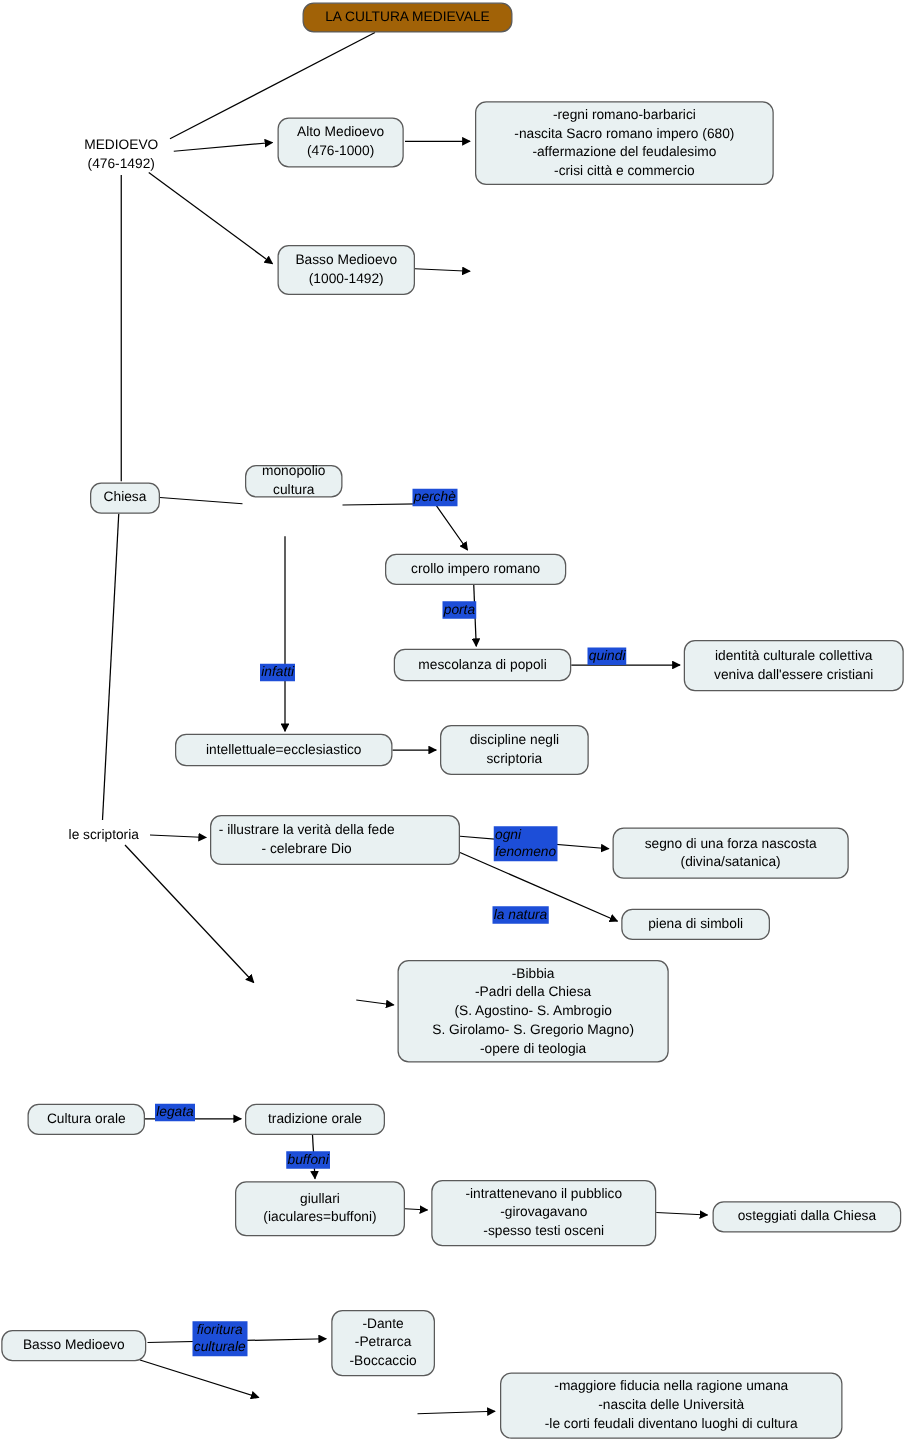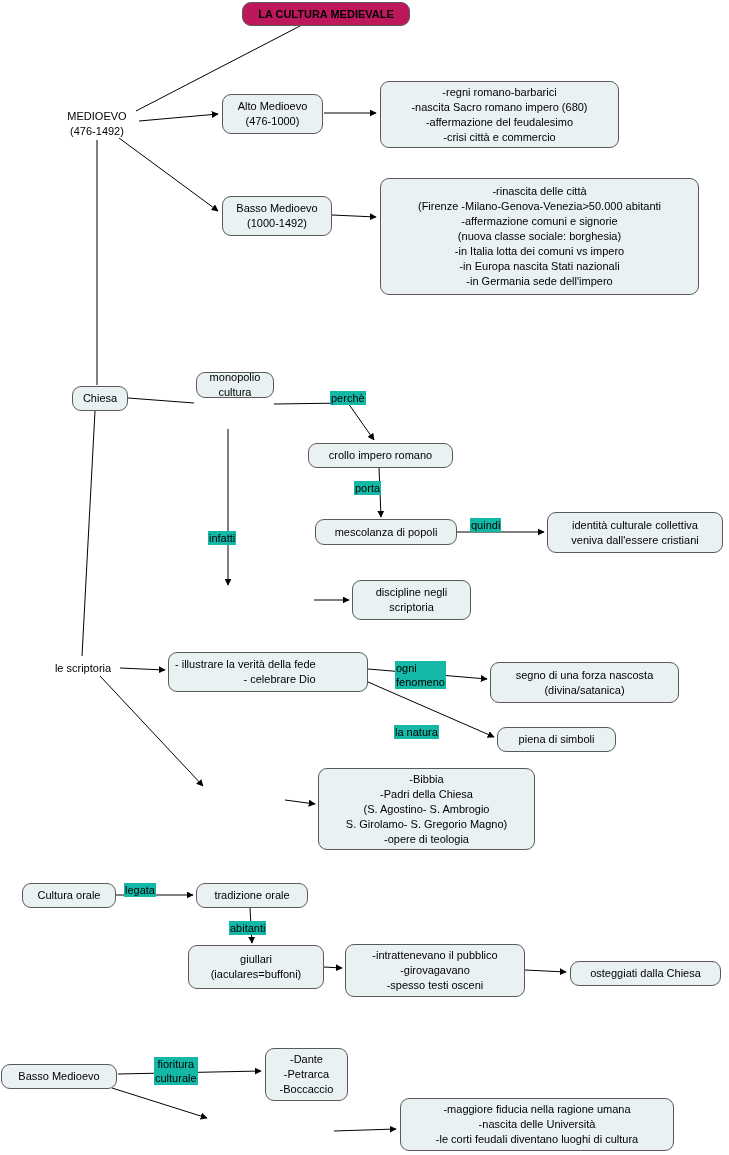--- a/index.html
+++ b/index.html
@@ -26,37 +26,38 @@
     padding: 3px 6px;
     font-size: 11px;
     line-height: 15px;
     text-align: center;
     white-space: pre-line;
     display: flex;
     align-items: center;
     justify-content: center;
     z-index: 3;
   }
-  .node.white { background: #be185d; font-weight: bold; }
-  .node.left { justify-content: flex-start; text-align: right; }
+  .node.white { background: #a16207; }
+  .node.left { justify-content: flex-start; text-align: center; }
   .node.plain {
     background: transparent;
     border: none;
     border-radius: 0;
     padding: 0;
   }
   .edge-label {
     position: absolute;
-    background: #14b8a6;
+    background: #1d4ed8;
     font-size: 11px;
     line-height: 14px;
     text-align: center;
     white-space: pre-line;
     z-index: 2;
     padding: 0 1px;
+    font-style: italic;
   }
   .edge-label.left { text-align: left; }
 </style>
 </head>
 <body>
 
 <div id="canvas">
 
   <svg id="edges" width="729" height="1155">
     <defs>
@@ -95,34 +96,28 @@
   <div class="node plain" style="left:52px;top:108px;width:90px;height:32px">MEDIOEVO
 (476-1492)</div>
   <div class="node" style="left:222px;top:94px;width:101px;height:40px">Alto Medioevo
 (476-1000)</div>
   <div class="node" style="left:380px;top:81px;width:239px;height:67px">-regni romano-barbarici
 -nascita Sacro romano impero (680)
 -affermazione del feudalesimo
 -crisi città e commercio</div>
   <div class="node" style="left:222px;top:196px;width:110px;height:40px">Basso Medioevo
 (1000-1492)</div>
-  <div class="node" style="left:380px;top:178px;width:319px;height:117px">-rinascita delle città
-(Firenze -Milano-Genova-Venezia&gt;50.000 abitanti
--affermazione comuni e signorie
-(nuova classe sociale: borghesia)
--in Italia lotta dei comuni vs impero
--in Europa nascita Stati nazionali
--in Germania sede dell'impero</div>
   <div class="node" style="left:72px;top:386px;width:56px;height:25px">Chiesa</div>
   <div class="node" style="left:196px;top:372px;width:78px;height:26px">monopolio
 cultura</div>
   <div class="node" style="left:308px;top:443px;width:145px;height:25px">crollo impero romano</div>
   <div class="node" style="left:315px;top:519px;width:142px;height:26px">mescolanza di popoli</div>
   <div class="node" style="left:547px;top:512px;width:176px;height:41px">identità culturale collettiva
 veniva dall'essere cristiani</div>
+  <div class="node" style="left:140px;top:587px;width:174px;height:26px">intellettuale=ecclesiastico</div>
   <div class="node" style="left:352px;top:580px;width:119px;height:40px">discipline negli
 scriptoria</div>
   <div class="node plain" style="left:44px;top:660px;width:78px;height:16px">le scriptoria</div>
   <div class="node left" style="left:168px;top:652px;width:200px;height:40px">- illustrare la verità della fede
 - celebrare Dio</div>
   <div class="node" style="left:490px;top:662px;width:189px;height:41px">segno di una forza nascosta
 (divina/satanica)</div>
   <div class="node" style="left:497px;top:727px;width:119px;height:25px">piena di simboli</div>
   <div class="node" style="left:318px;top:768px;width:217px;height:82px">-Bibbia
 -Padri della Chiesa
@@ -146,17 +141,17 @@
 -le corti feudali diventano luoghi di cultura</div>
 
   <div class="edge-label" style="left:330px;top:391px">perchè</div>
   <div class="edge-label" style="left:354px;top:481px">porta</div>
   <div class="edge-label" style="left:470px;top:518px">quindi</div>
   <div class="edge-label" style="left:208px;top:531px">infatti</div>
   <div class="edge-label left" style="left:395px;top:661px">ogni
 fenomeno</div>
   <div class="edge-label" style="left:394px;top:725px">la natura</div>
   <div class="edge-label" style="left:124px;top:883px">legata</div>
-  <div class="edge-label" style="left:229px;top:921px">abitanti</div>
+  <div class="edge-label" style="left:229px;top:921px">buffoni</div>
   <div class="edge-label" style="left:154px;top:1057px">fioritura
 culturale</div>
 
 </div>
 
 </body></html>

